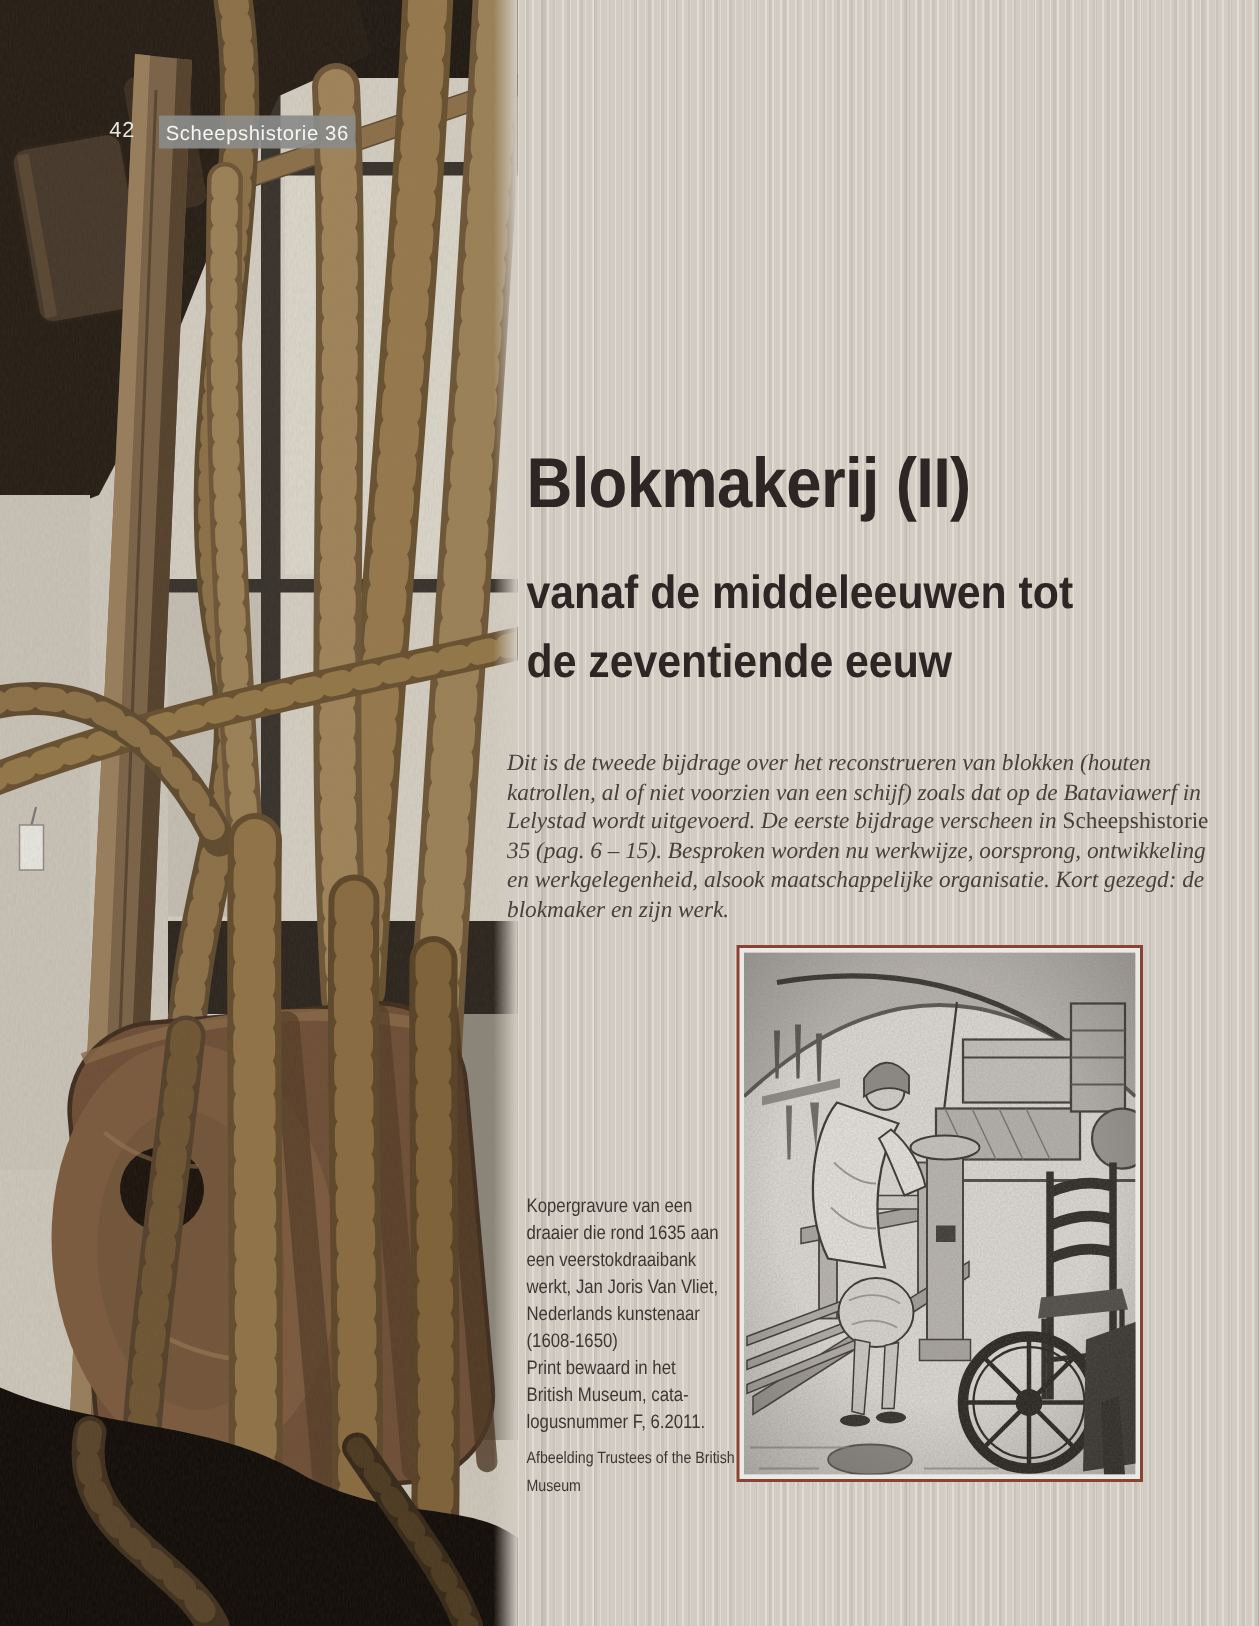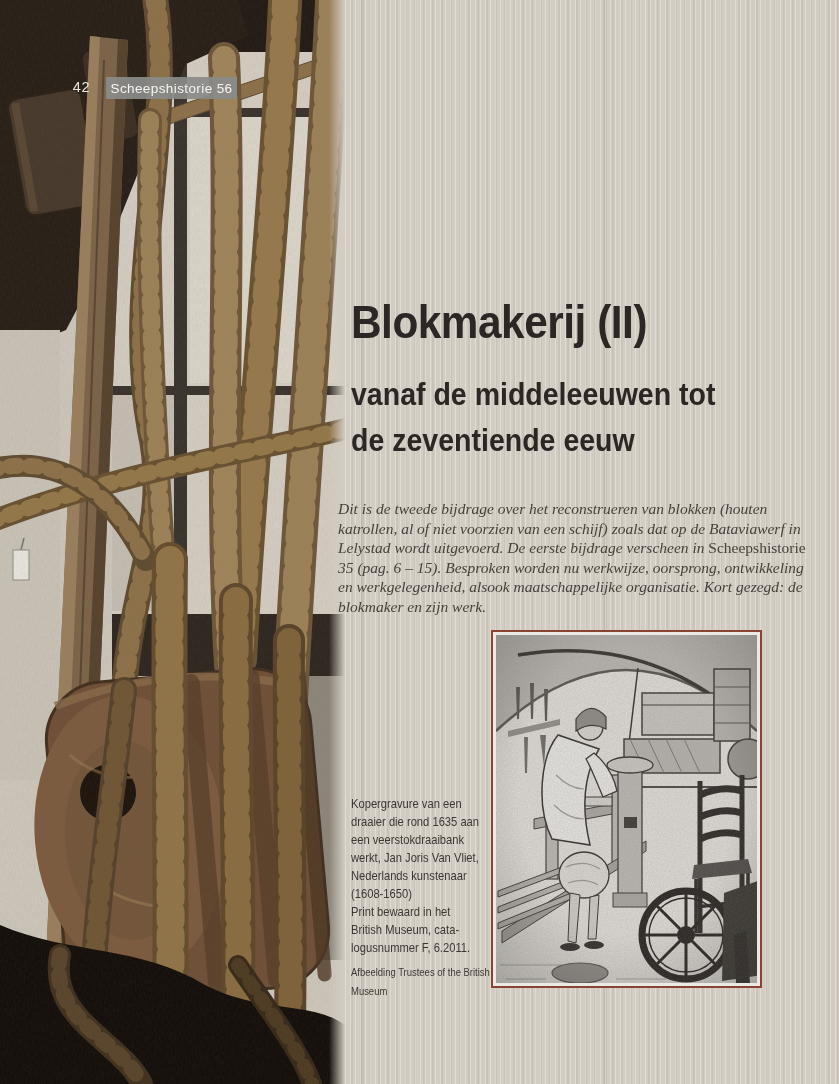--- a/index.html
+++ b/index.html
@@ -146,21 +146,21 @@
         <path d="M238,965 C268,1010 300,1050 312,1084" stroke="#352717" stroke-width="20"></path>
         <path d="M238,965 C268,1010 300,1050 312,1084" stroke="#4c3920" stroke-width="14" stroke-dasharray="8 12"></path>
       </g>
 
       <rect x="0" y="0" width="345" height="1084" filter="url(#pgrain)" opacity=".16"></rect>
       <rect x="329" y="0" width="16" height="1084" fill="url(#fadeR)"></rect>
     </svg>
   </div>
 
   <span class="pagenum">42</span>
-  <span class="badge">Scheepshistorie 56</span>
+  <span class="badge">Scheepshistorie 36</span>
 
   <h1 class="title">Blokmakerij (II)</h1>
   <h2 class="subtitle">vanaf de middeleeuwen tot<br>de zeventiende eeuw</h2>
 
   <p class="intro"><em>Dit is de tweede bijdrage over het reconstrueren van blokken (houten katrollen, al of niet voorzien van een schijf) zoals dat op de Bataviawerf in Lelystad wordt uitgevoerd. De eerste bijdrage verscheen in </em><span class="roman">Scheepshistorie</span><em> 35 (pag. 6 – 15). Besproken worden nu werkwijze, oorsprong, ontwikkeling en werkgelegenheid, alsook maatschappelijke organisatie. Kort gezegd: de blokmaker en zijn werk.</em></p>
 
   <p class="caption">
     <span>Kopergravure van een<br>draaier die rond 1635 aan<br>een veerstokdraaibank<br>werkt, Jan Joris Van Vliet,<br>Nederlands kunstenaar<br>(1608-1650)<br>Print bewaard in het<br>British Museum, cata-<br>logusnummer F, 6.2011.</span>
     <span class="credit">Afbeelding Trustees of the British<br>Museum</span>
   </p>

